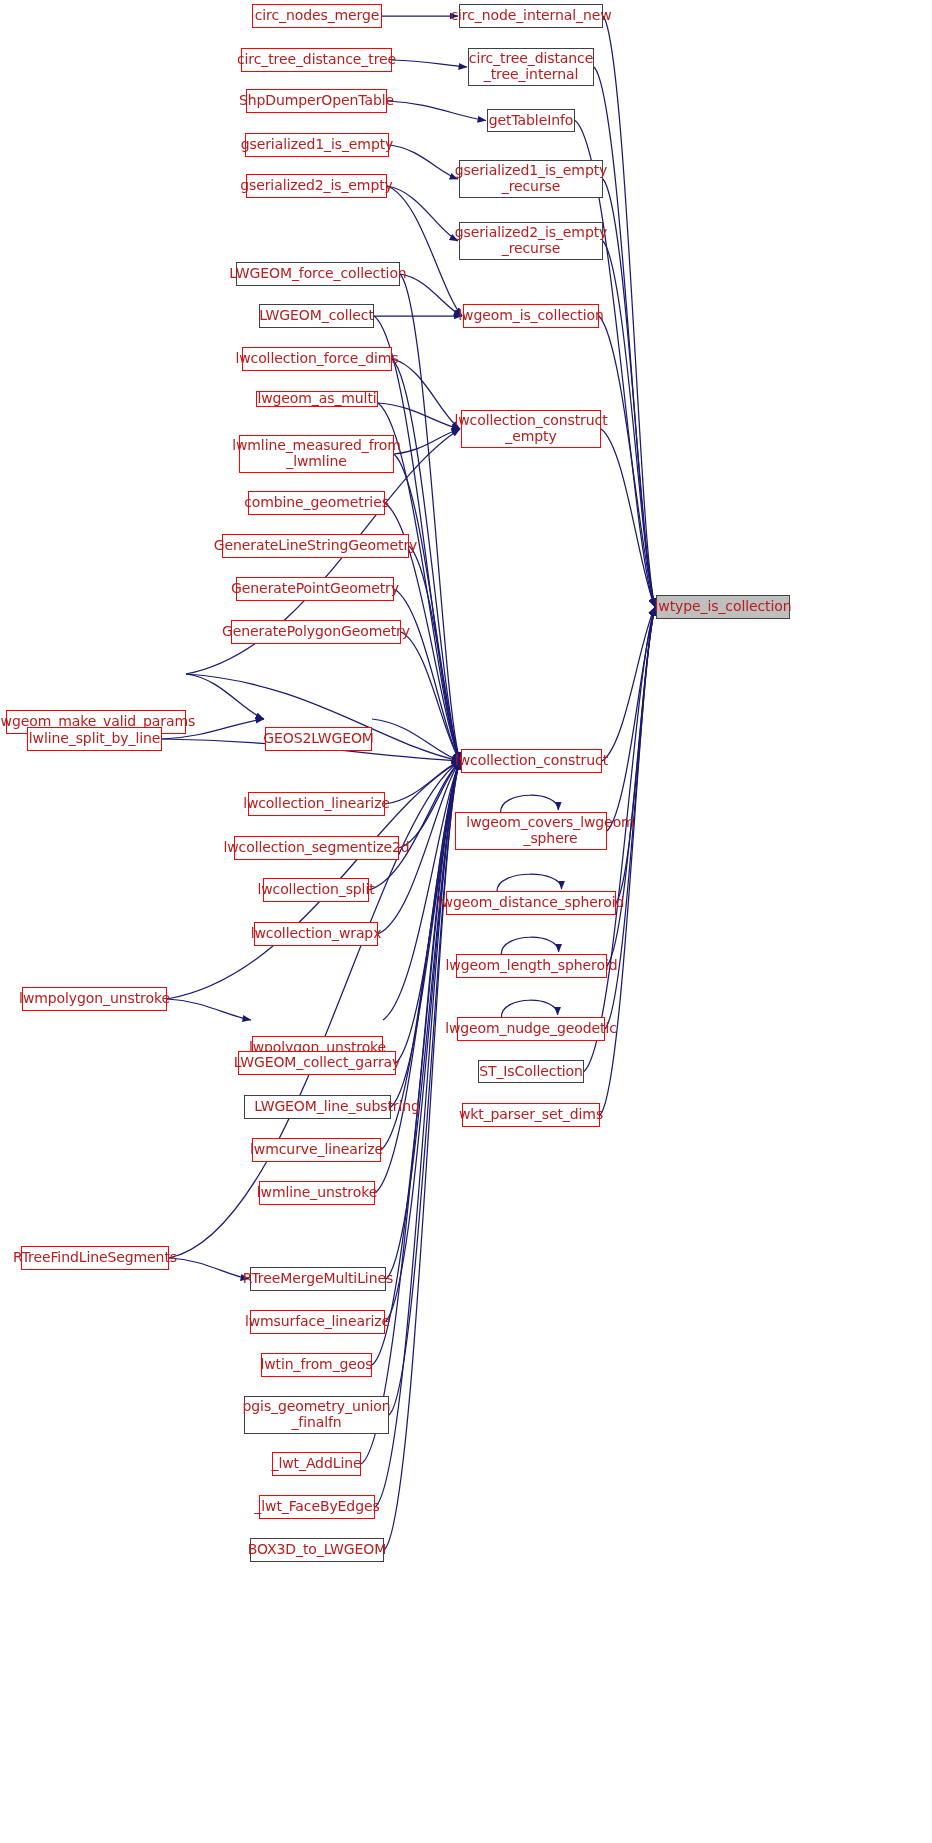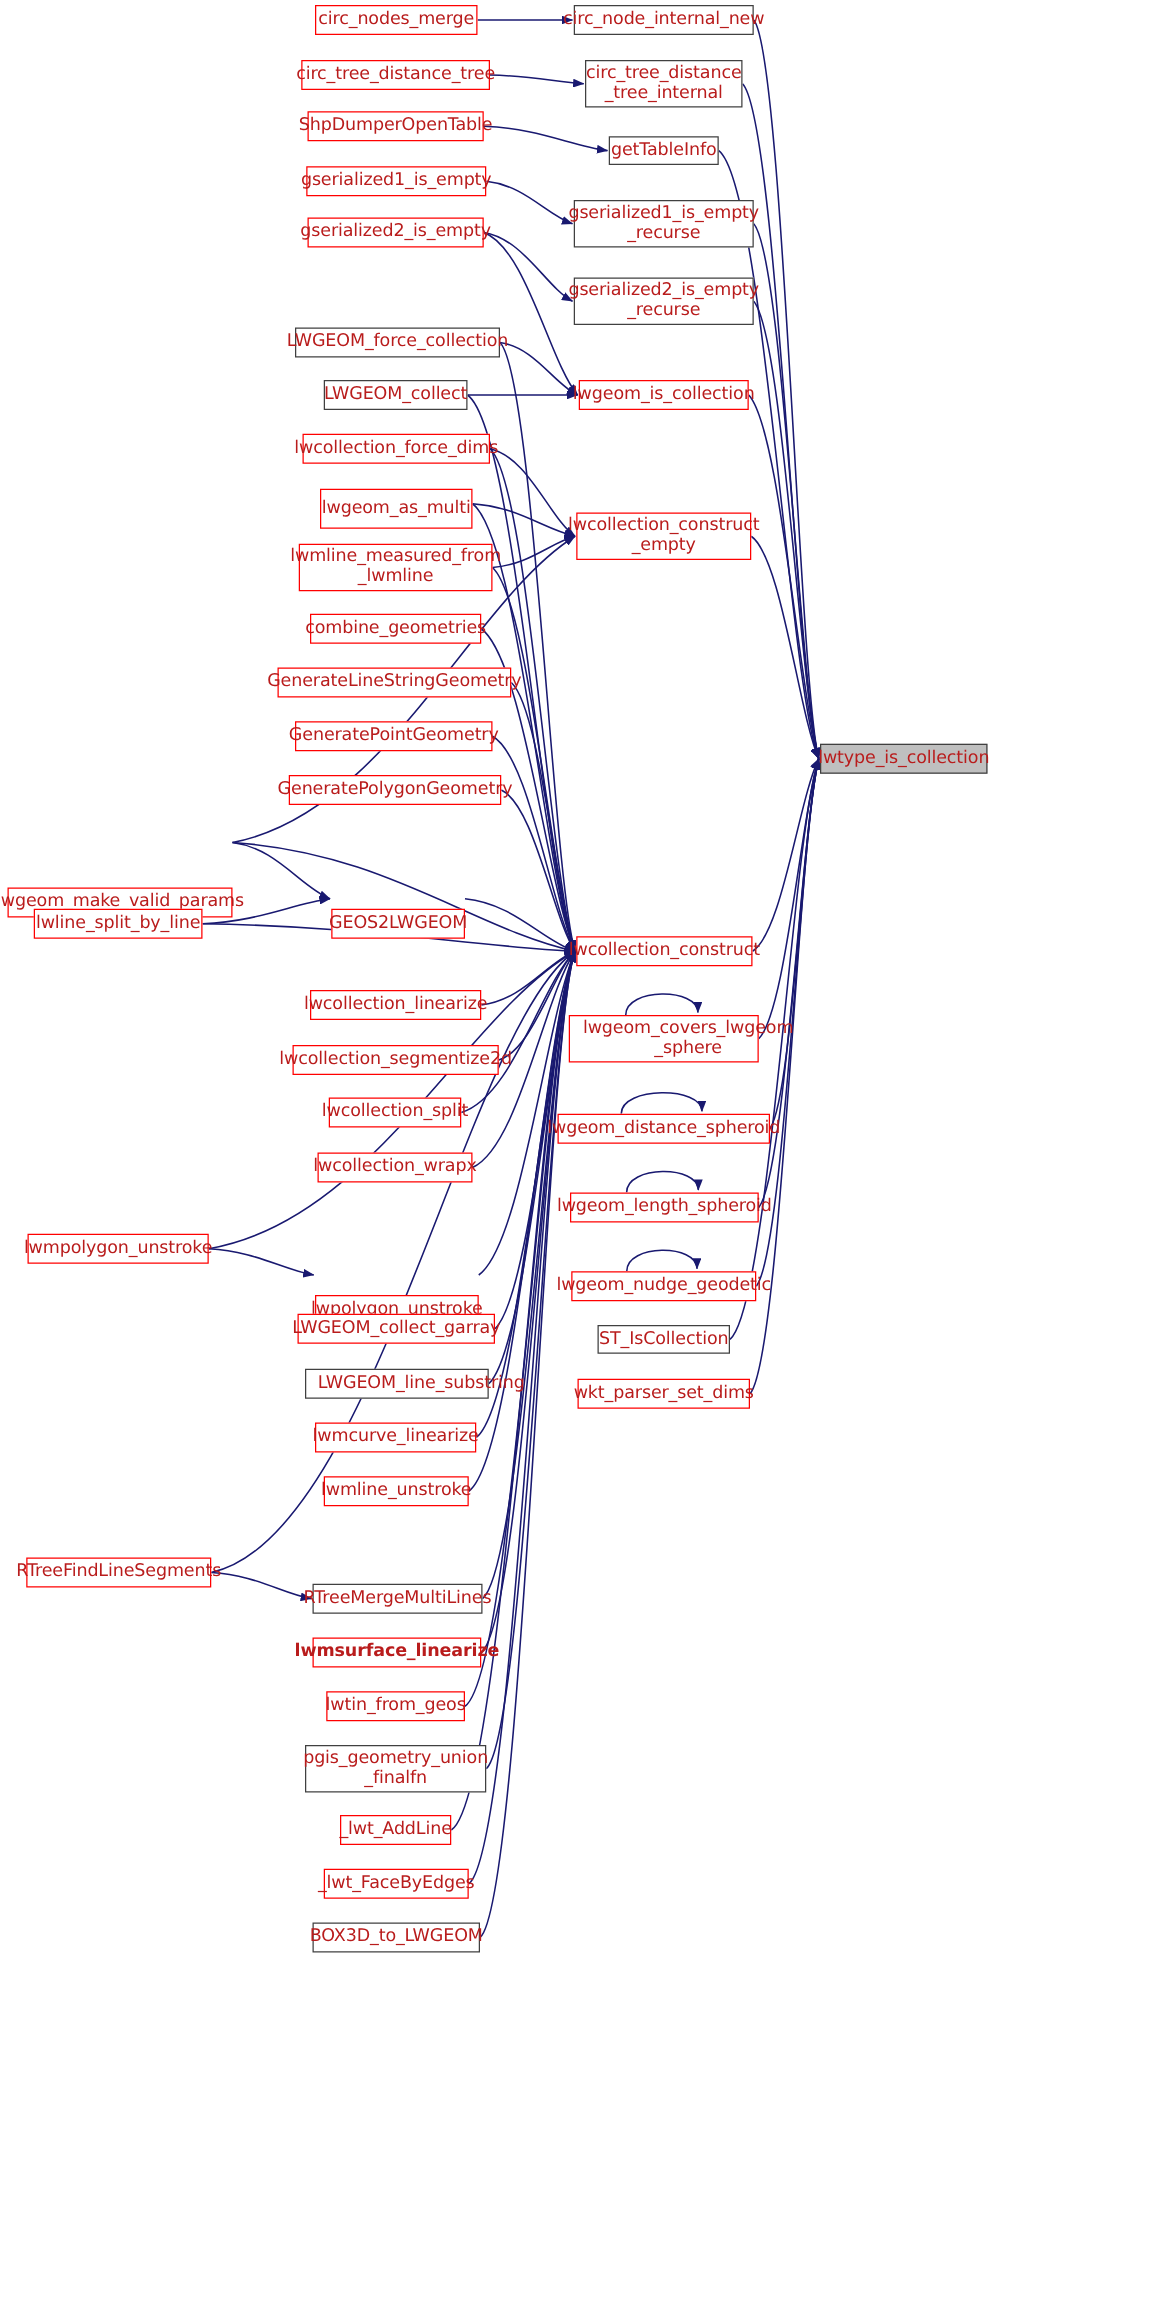--- a/index.html
+++ b/index.html
@@ -137,21 +137,21 @@
       <div class="node red" style="left: 245px; top: 133px; width: 144px; height: 24px;"><span>gserialized1_is_empty</span></div>
       <div class="node black" style="left: 459px; top: 160px; width: 144px; height: 38px;"><span>gserialized1_is_empty
 _recurse</span></div>
       <div class="node red" style="left: 246px; top: 174px; width: 141px; height: 24px;"><span>gserialized2_is_empty</span></div>
       <div class="node black" style="left: 459px; top: 222px; width: 144px; height: 38px;"><span>gserialized2_is_empty
 _recurse</span></div>
       <div class="node black" style="left: 236px; top: 262px; width: 164px; height: 24px;"><span>LWGEOM_force_collection</span></div>
       <div class="node black" style="left: 259px; top: 304px; width: 115px; height: 24px;"><span>LWGEOM_collect</span></div>
       <div class="node red" style="left: 463px; top: 304px; width: 136px; height: 24px;"><span>lwgeom_is_collection</span></div>
       <div class="node red" style="left: 242px; top: 347px; width: 150px; height: 24px;"><span>lwcollection_force_dims</span></div>
-      <div class="node red" style="left: 256px; top: 391px; width: 122px; height: 32px; justify-content: center;"><span>lwgeom_as_multi</span></div>
+      <div class="node red" style="left: 256px; top: 391px; width: 122px; height: 16px; justify-content: center;"><span>lwgeom_as_multi</span></div>
       <div class="node red" style="left: 461px; top: 410px; width: 140px; height: 38px;"><span>lwcollection_construct
 _empty</span></div>
       <div class="node red" style="left: 239px; top: 435px; width: 155px; height: 38px;"><span>lwmline_measured_from
 _lwmline</span></div>
       <div class="node red" style="left: 248px; top: 491px; width: 137px; height: 24px;"><span>combine_geometries</span></div>
       <div class="node red" style="left: 222px; top: 534px; width: 187px; height: 24px;"><span>GenerateLineStringGeometry</span></div>
       <div class="node red" style="left: 236px; top: 577px; width: 158px; height: 24px;"><span>GeneratePointGeometry</span></div>
       <div class="node red" style="left: 231px; top: 620px; width: 170px; height: 24px;"><span>GeneratePolygonGeometry</span></div>
       <div class="node target" style="left: 656px; top: 595px; width: 134px; height: 24px;"><span>lwtype_is_collection</span></div>
       <div class="node red" style="left: 6px; top: 662px; width: 180px; height: 24px; margin-top: 48px;"><span>lwgeom_make_valid_params</span></div>
@@ -170,21 +170,21 @@
       <div class="node red" style="left: 252px; top: 1036px; width: 131px; height: 24px;"><span>lwpolygon_unstroke</span></div>
       <div class="node red" style="left: 457px; top: 1017px; width: 148px; height: 24px;"><span>lwgeom_nudge_geodetic</span></div>
       <div class="node red" style="left: 238px; top: 1051px; width: 158px; height: 24px;"><span>LWGEOM_collect_garray</span></div>
       <div class="node black" style="left: 478px; top: 1060px; width: 106px; height: 23px;"><span>ST_IsCollection</span></div>
       <div class="node black" style="left: 244px; top: 1095px; width: 147px; height: 24px; padding-left: 39px;"><span>LWGEOM_line_substring</span></div>
       <div class="node red" style="left: 462px; top: 1103px; width: 138px; height: 24px;"><span>wkt_parser_set_dims</span></div>
       <div class="node red" style="left: 252px; top: 1138px; width: 129px; height: 24px;"><span>lwmcurve_linearize</span></div>
       <div class="node red" style="left: 259px; top: 1181px; width: 116px; height: 24px;"><span>lwmline_unstroke</span></div>
       <div class="node red" style="left: 21px; top: 1246px; width: 148px; height: 24px;"><span>RTreeFindLineSegments</span></div>
       <div class="node black" style="left: 250px; top: 1267px; width: 136px; height: 24px;"><span>RTreeMergeMultiLines</span></div>
-      <div class="node red" style="left: 250px; top: 1310px; width: 135px; height: 24px; font-weight: bold;"><span>lwmsurface_linearize</span></div>
+      <div class="node red" style="left: 250px; top: 1310px; width: 135px; height: 24px;"><span>lwmsurface_linearize</span></div>
       <div class="node red" style="left: 261px; top: 1353px; width: 111px; height: 24px;"><span>lwtin_from_geos</span></div>
       <div class="node black" style="left: 244px; top: 1396px; width: 145px; height: 38px;"><span>pgis_geometry_union
 _finalfn</span></div>
       <div class="node red" style="left: 272px; top: 1452px; width: 89px; height: 24px;"><span>_lwt_AddLine</span></div>
       <div class="node red" style="left: 259px; top: 1495px; width: 116px; height: 24px;"><span>_lwt_FaceByEdges</span></div>
       <div class="node black" style="left: 250px; top: 1538px; width: 134px; height: 24px;"><span>BOX3D_to_LWGEOM</span></div>
     </div>
 </div>
 
 </body></html>

